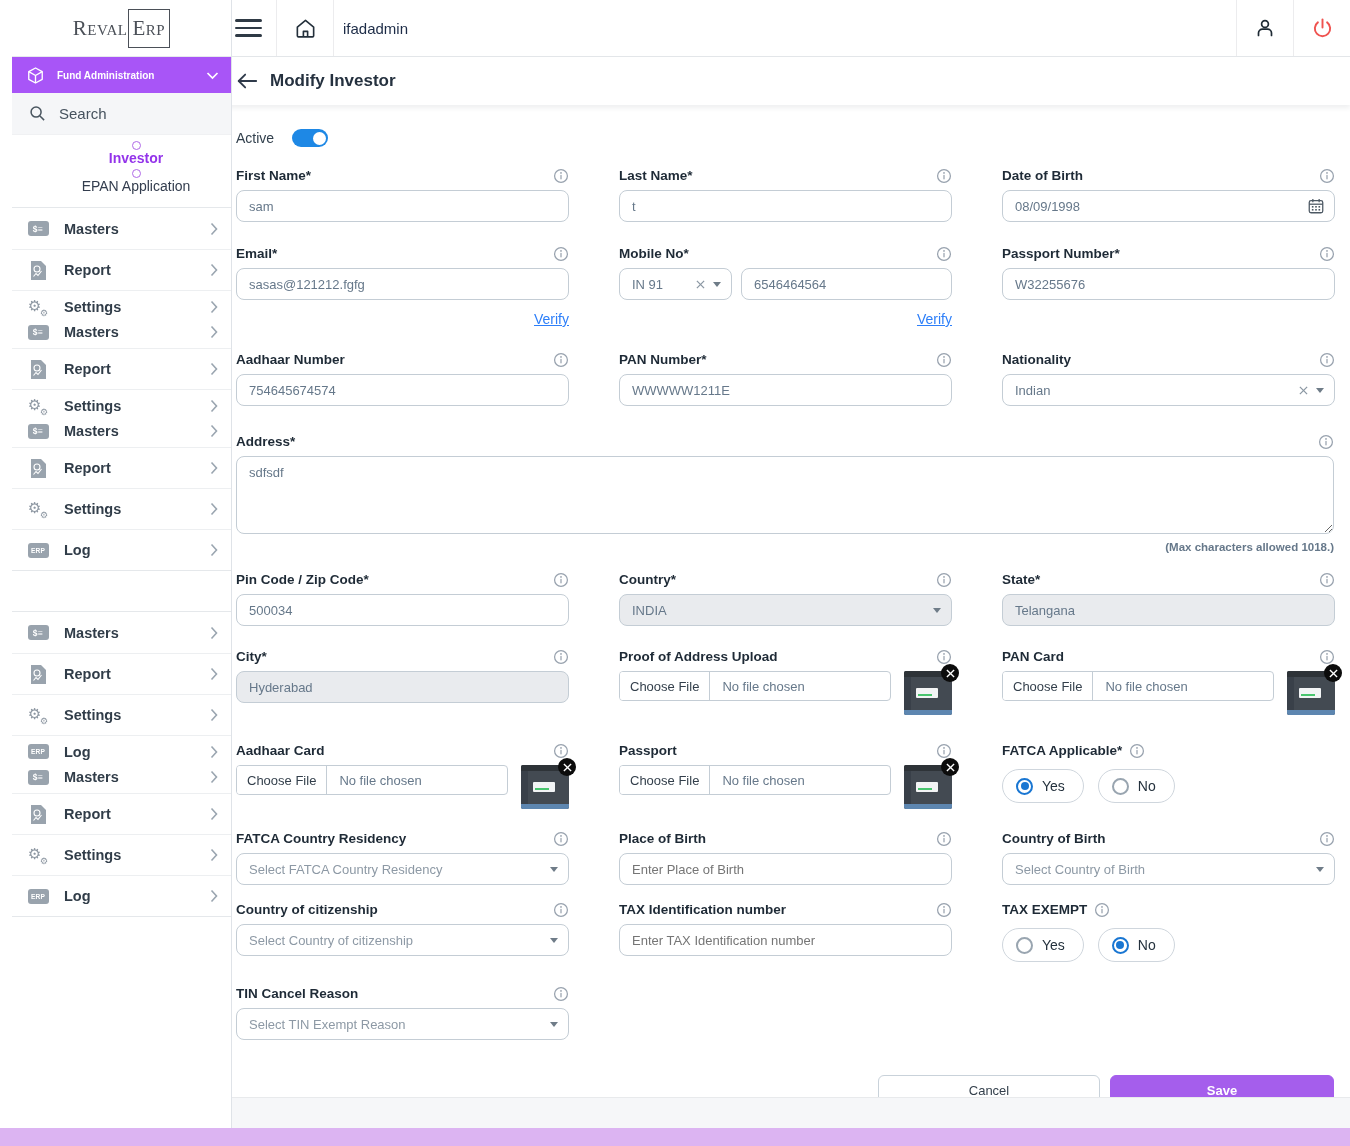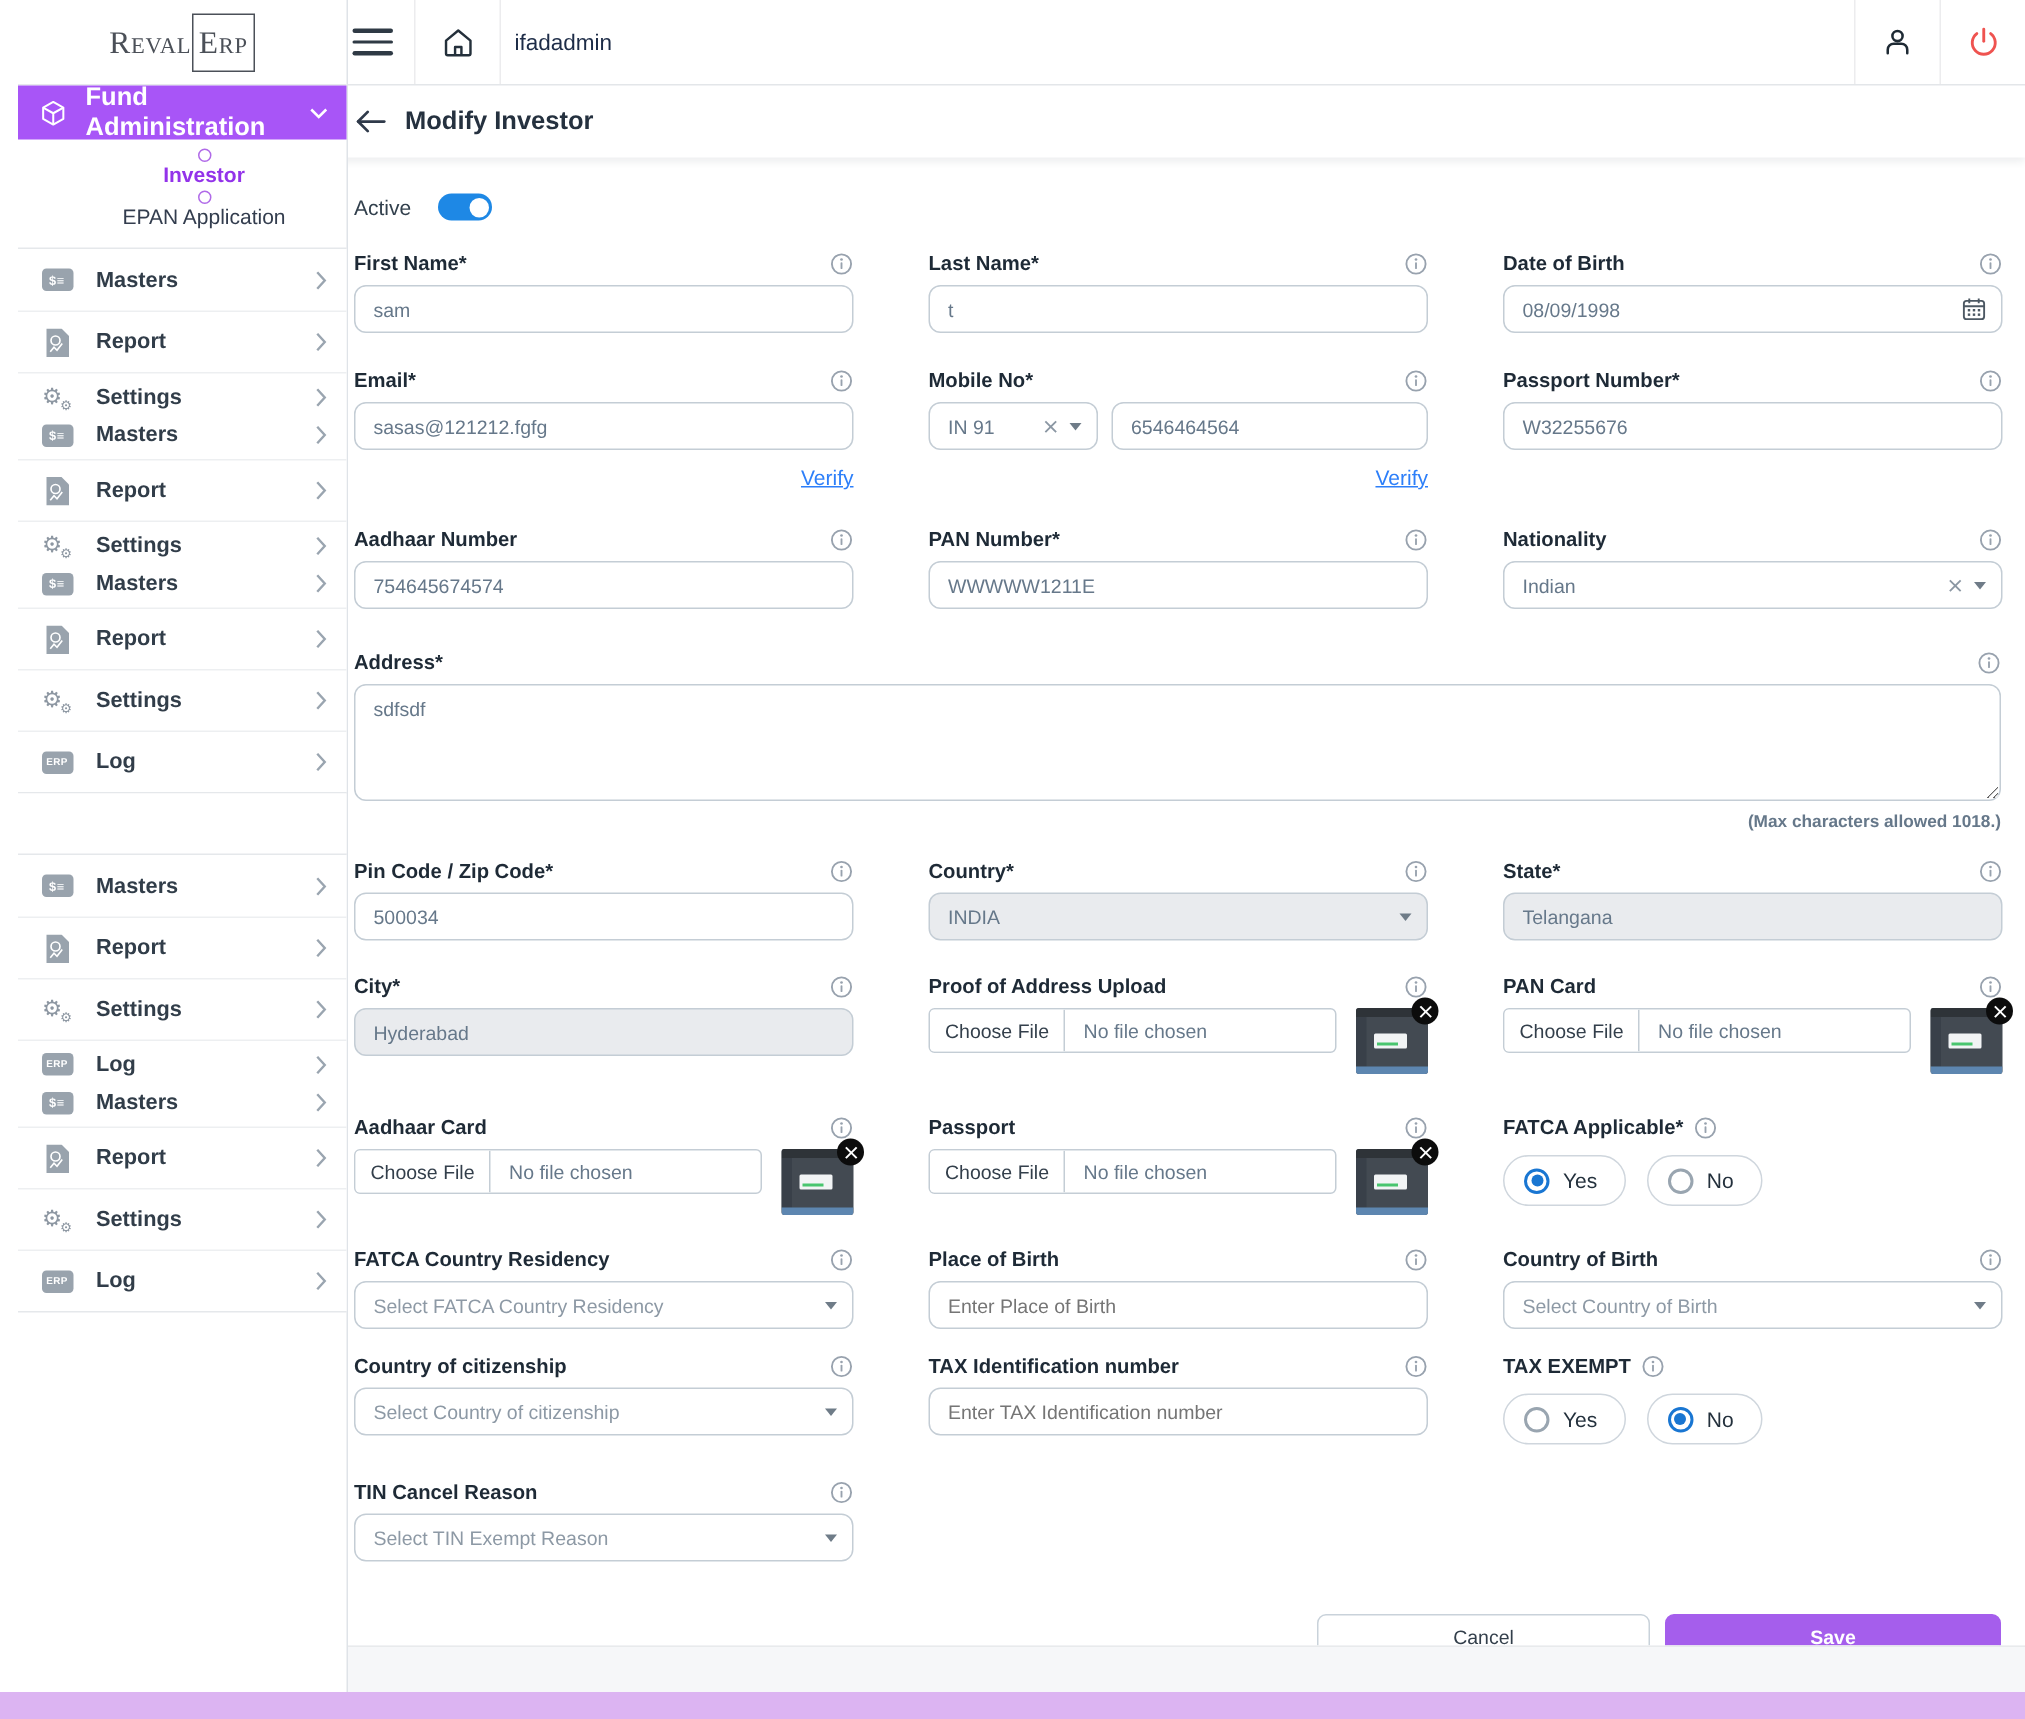--- a/index.html
+++ b/index.html
@@ -6,21 +6,21 @@
   html,body { width:1350px; height:1146px; font-family:"Liberation Sans", sans-serif; background:#fff; }
   .app { position:relative; width:1350px; height:1146px; overflow:hidden; background:#fff; }
 
   
   .sidebar { position:absolute; left:12px; top:0; width:220px; height:1128px; background:#fff; border-right:1px solid #dfe3e8; z-index:5; }
   .logo-area { height:57px; display:flex; align-items:center; justify-content:center; border-bottom:1px solid #e6e9ec; }
   .logo { font-family:"Liberation Serif", serif; color:#4b5058; font-size:21px; letter-spacing:.5px; display:flex; align-items:center; }
   .logo .reval { font-variant:small-caps; }
   .logo .erp { font-variant:small-caps; border:1.6px solid #4b5058; padding:6px 4px 6px 3px; margin-left:1px; }
   .fund-header { height:36px; background:#a855f7; color:#fff; display:flex; align-items:center; padding:0 12px 0 14px; cursor:pointer; }
-  .fund-header .fh-label { flex:1; font-size:17px; font-weight:bold; margin-left:12px; }
+  .fund-header .fh-label { flex:1; font-size:10px; font-weight:bold; margin-left:12px; }
   .search-row { height:42px; background:#f5f6f8; display:flex; align-items:center; padding-left:17px; border-bottom:1px solid #f0f1f3; cursor:pointer; }
   .search-row span { margin-left:13px; font-size:15px; color:#46525e; }
   .sub-links { padding:6px 0 10px 0; }
   .sub-link { height:28px; display:flex; align-items:center; padding-left:19px; cursor:pointer;flex-direction:column; }
   .bullet { width:9px; height:9px; border-radius:50%; border:1.6px solid #b06ae8; flex:none; }
   .sub-link span { margin-left:10px; font-size:14px; color:#333d4e; }
   .sub-link.active span { color:#9333ea; font-weight:bold; }
   .menu-group { border-top:1px solid #e5e8eb; border-bottom:1px solid #e5e8eb; }
   .mrow { display:flex; align-items:center; height:41px; padding:0 13px 0 15px; border-top:1px solid #edeff1; cursor:pointer; background:#fff; }
   .mrow:first-child { border-top:none; }
@@ -134,20 +134,27 @@
       <svg width="19" height="19" viewBox="0 0 24 24" fill="none" stroke="#ffffff" stroke-width="1.7" stroke-linejoin="round">
           <path d="M12 2.5l8.5 4.7v9.6L12 21.5l-8.5-4.7V7.2z"></path>
           <path d="M3.5 7.2L12 12l8.5-4.8M12 12v9.5"></path>
         </svg>
       <span class="fh-label">Fund Administration</span>
       <svg width="13" height="9" viewBox="0 0 13 9" fill="none" stroke="#ffffff" stroke-width="1.7">
           <polyline points="1.5,2 6.5,7 11.5,2"></polyline>
         </svg>
     </div>
 
+    <div class="search-row">
+      <svg width="17" height="17" viewBox="0 0 18 18" fill="none" stroke="#49555f" stroke-width="1.6">
+          <circle cx="7.5" cy="7.5" r="5.3"></circle>
+          <line x1="11.6" y1="11.6" x2="16" y2="16"></line>
+        </svg>
+      <span>Search</span>
+    </div>
 
     <div class="sub-links">
       <div class="sub-link active">
         <span class="bullet"></span>
         <span>Investor</span>
       </div>
       <div class="sub-link">
         <span class="bullet"></span>
         <span>EPAN Application</span>
       </div>

